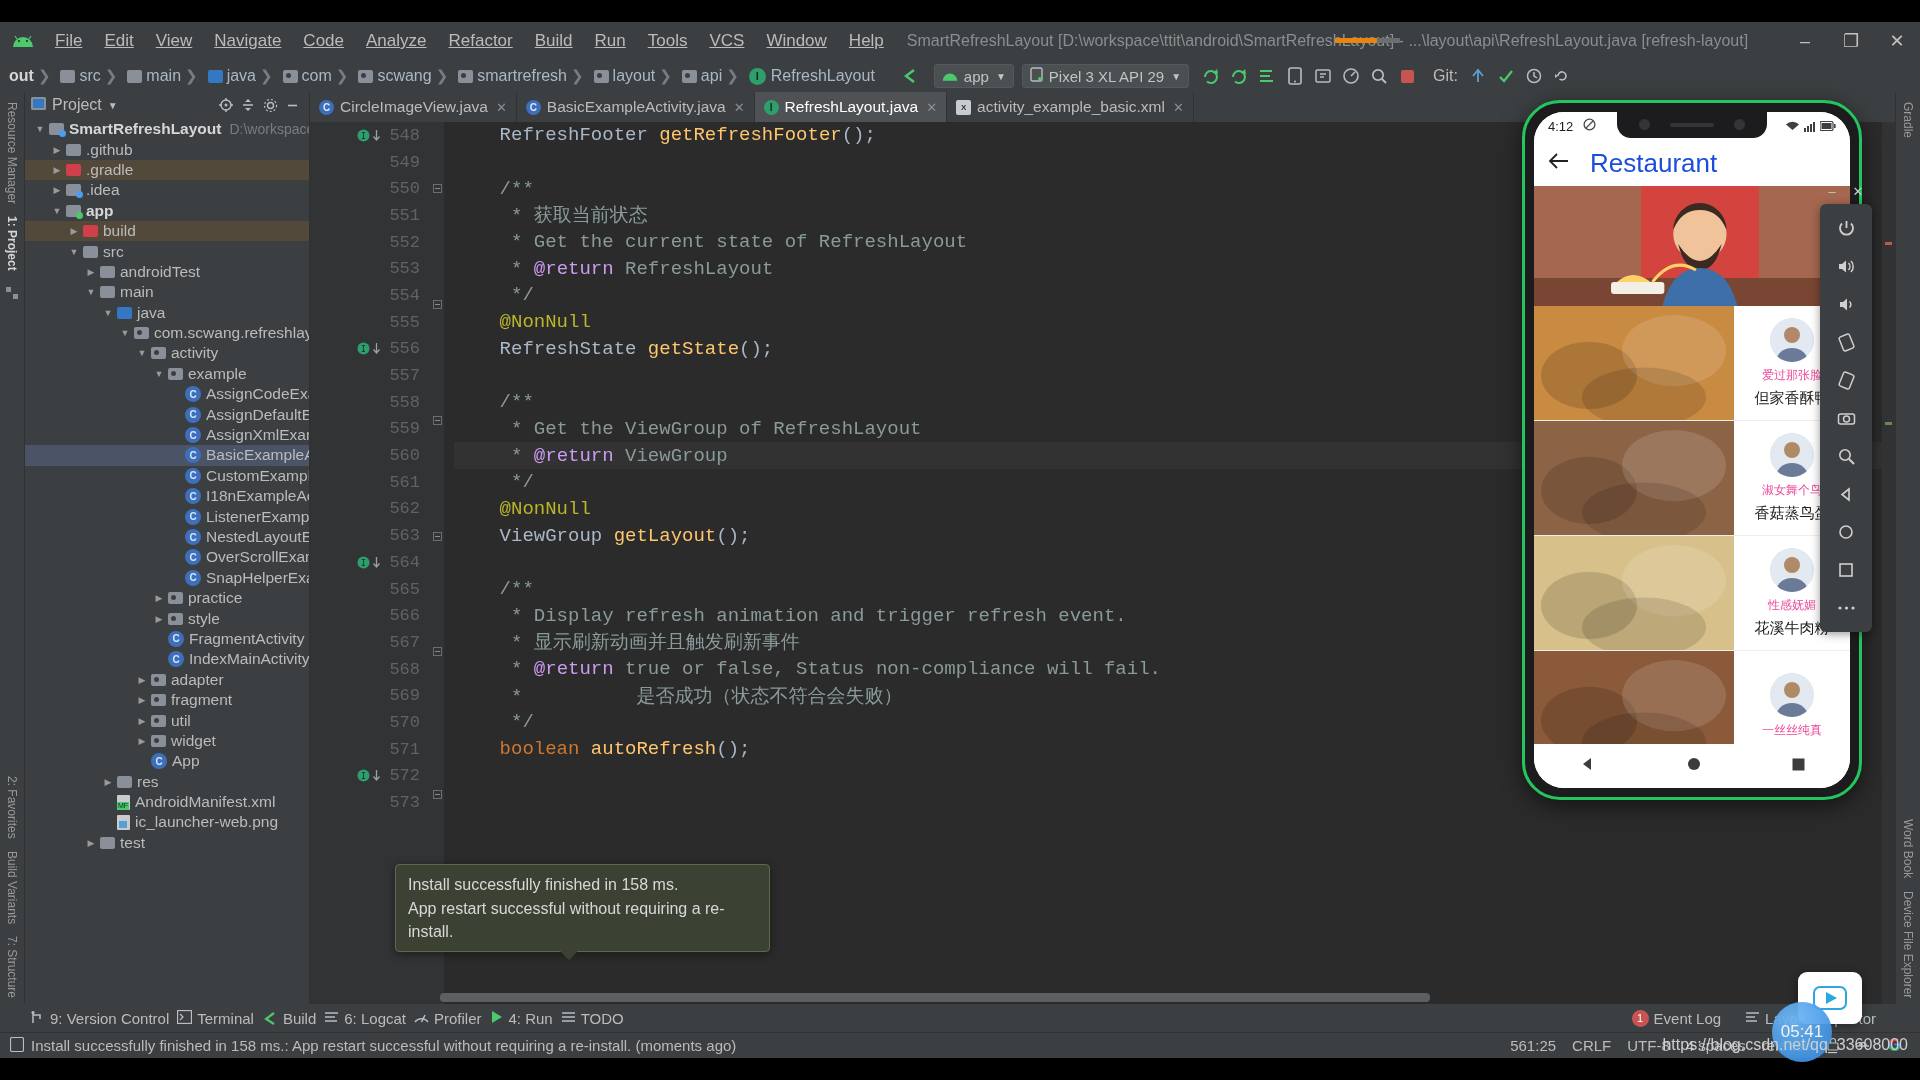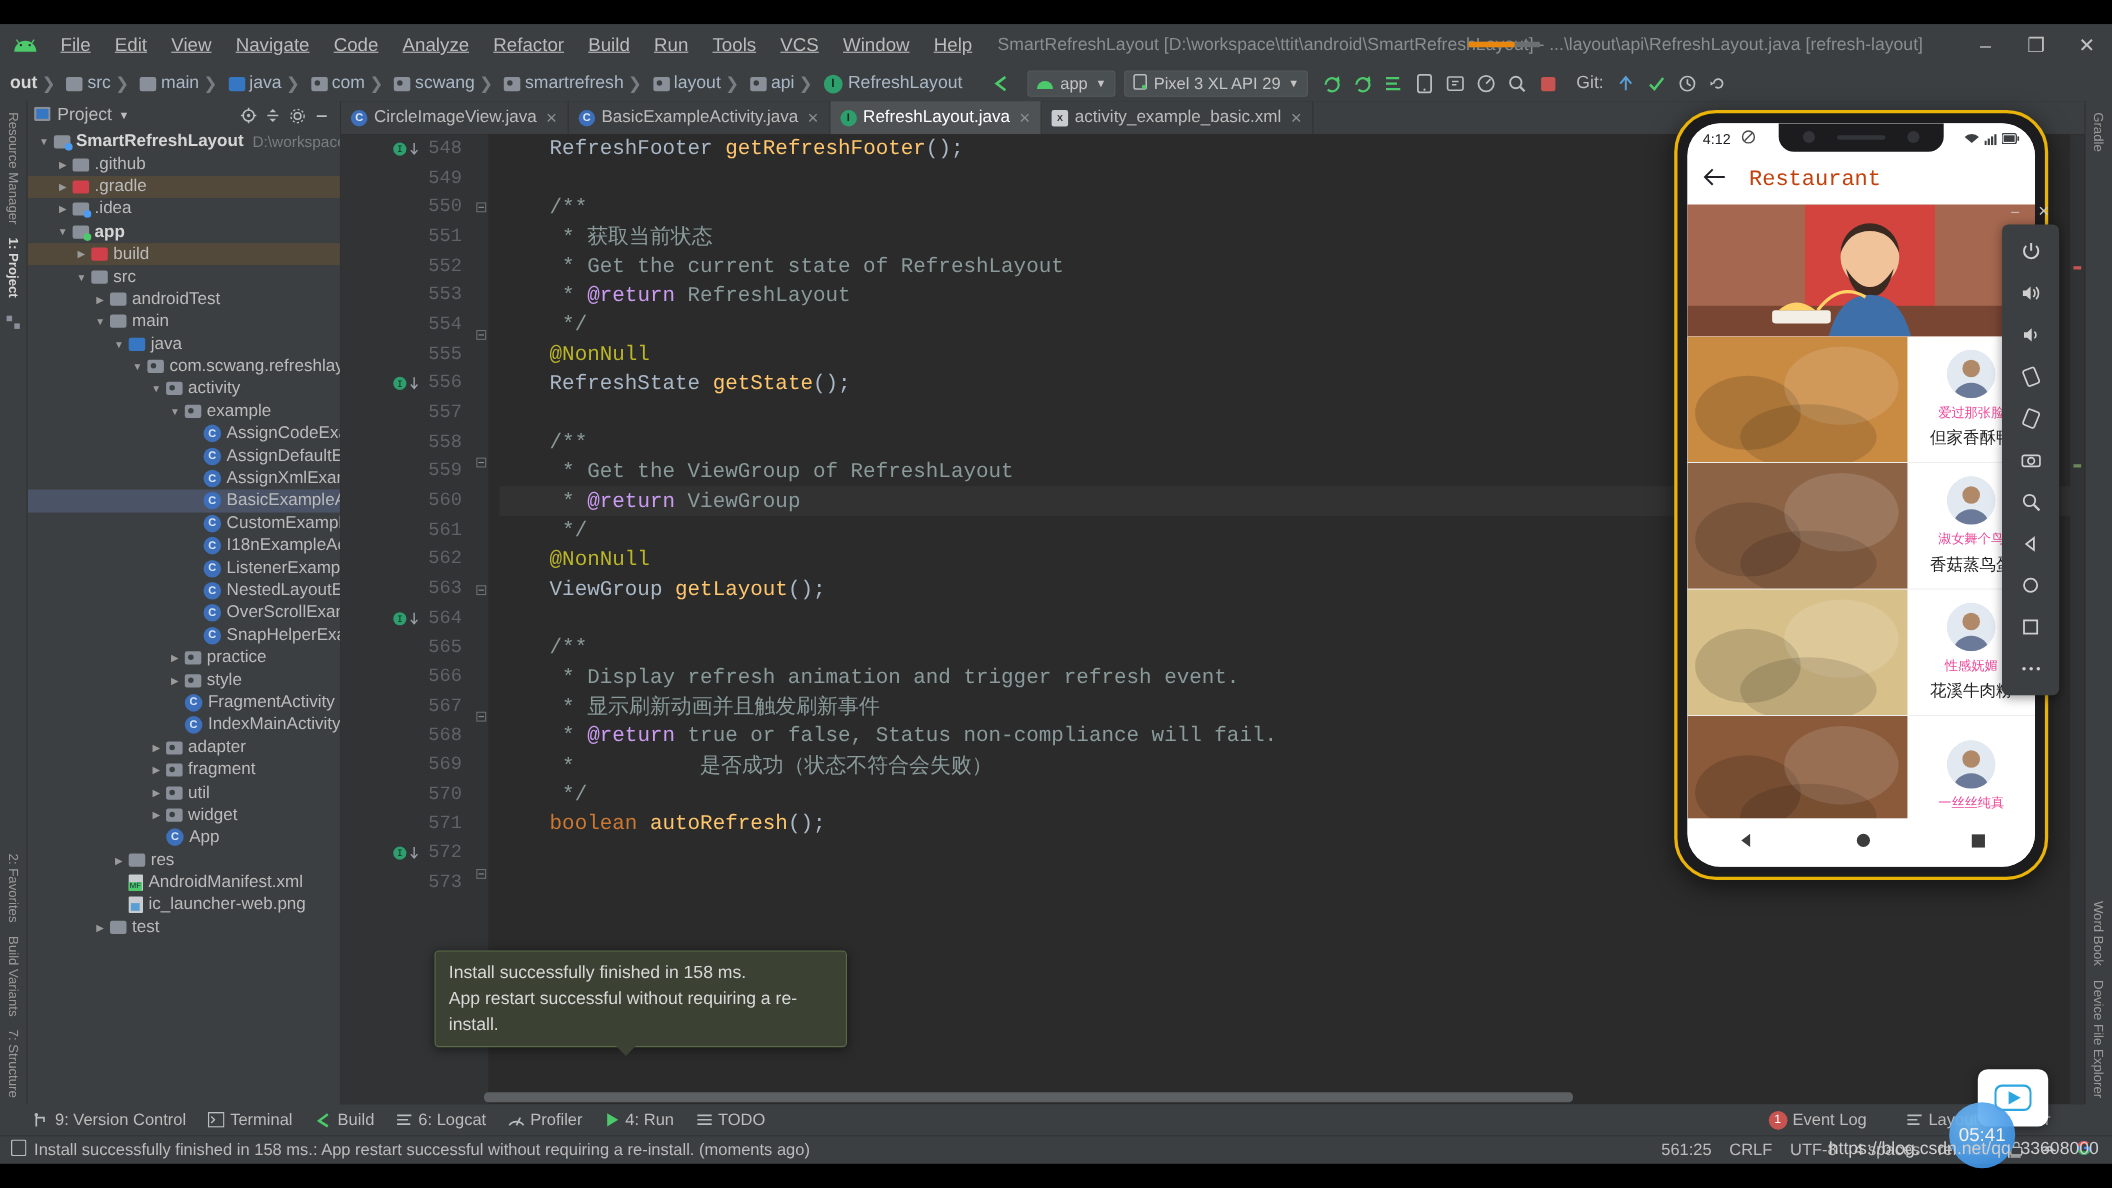--- a/index.html
+++ b/index.html
@@ -150,33 +150,33 @@
   .hscroll i{display:block;height:100%;width:990px;background:#5c6063;border-radius:4px;}
 
   
   .markercol{position:absolute;right:0;top:0;width:13px;height:100%;background:#313335;}
   .markercol .mk{position:absolute;right:3px;width:7px;height:3px;}
 
   
   .emu-wrap{ position:absolute; right:48px; top:0; width:350px; height:700px; z-index:20;}
   .phone {
     position:absolute; left:0; top:8px; width:340px; height:700px; background:#1c1c1e;
-    border-radius:38px; border:3px solid #eab308; box-shadow:0 6px 22px rgba(0,0,0,.55);
+    border-radius:38px; border:3px solid #22c55e; box-shadow:0 6px 22px rgba(0,0,0,.55);
     overflow:hidden;
   }
   .screen{ position:absolute; left:9px; top:9px; right:9px; bottom:9px; background:#fff; border-radius:30px; overflow:hidden;}
   .notch{ position:absolute; left:50%; transform:translateX(-50%); top:0; width:150px;height:26px;
      background:#1c1c1e; border-bottom-left-radius:14px;border-bottom-right-radius:14px; z-index:6;}
   .notch .cam{position:absolute;top:7px;width:11px;height:11px;border-radius:50%;background:#33343a;}
   .notch .cam.a{left:22px;} .notch .cam.b{right:22px;}
   .notch .spk{position:absolute;left:50%;transform:translateX(-50%);top:11px;width:44px;height:4px;background:#33343a;border-radius:2px;}
   .statusb{height:28px;display:flex;align-items:center;padding:0 14px;font-size:13px;color:#202124;background:#fff;}
   .statusb .rt{margin-left:auto;display:flex;align-items:center;gap:4px;}
   .appbar{height:46px;display:flex;align-items:center;padding:0 14px;background:#fff;border-bottom:0;}
-  .appbar .ttl{font-size:20px;color:#c2410c;margin-left:20px;font-family:Liberation Mono, monospace;}
+  .appbar .ttl{font-size:26px;color:#1d4ed8;margin-left:20px;}
   .hero{height:120px;position:relative;overflow:hidden;background:#a5674f;}
   .list{position:absolute;left:0;right:0;top:194px;bottom:44px;overflow:hidden;background:#fff;}
   .lrow{height:115px;display:flex;border-bottom:1px solid #eee;}
   .lthumb{width:200px;flex:0 0 200px;position:relative;overflow:hidden;}
   .lmeta{flex:1;display:flex;flex-direction:column;align-items:center;justify-content:center;gap:5px;}
   .lava{width:44px;height:44px;border-radius:50%;overflow:hidden;position:relative;background:#dfe6ef;}
   .lnick{font-size:12px;color:#ec4899;}
   .ltitle{font-size:15px;color:#222;}
   .navbtns{position:absolute;left:0;right:0;bottom:0;height:44px;background:#fff;display:flex;align-items:center;justify-content:space-around;}
   .navbtns .b{color:#3c3c3c;}
@@ -193,21 +193,21 @@
     display:flex;align-items:center;justify-content:center;z-index:30;box-shadow:0 2px 10px rgba(0,0,0,.4);}
 
   
   .wm{position:absolute;right:70px;top:62px;display:flex;align-items:center;gap:10px;z-index:15;}
   .wm .cn{color:#eaeaea;font-size:26px;font-weight:bold;letter-spacing:2px;}
   .wm .bl{color:#eaeaea;font-size:30px;font-weight:bold;font-style:italic;letter-spacing:-1px;}
 
   
   .toolbar-b{height:28px;flex:0 0 28px;background:#3c3f41;display:flex;align-items:center;padding-left:30px;
      font-size:15px;color:#bbb; position:relative;}
-  .tb-item{display:flex;align-items:center;gap:5px;margin-right:20px;white-space:nowrap;}
+  .tb-item{display:flex;align-items:flex-start;gap:5px;margin-right:8px;white-space:nowrap;}
   .tb-right{margin-left:auto;display:flex;align-items:center;gap:16px;padding-right:36px;}
   .badge-r{width:17px;height:17px;border-radius:50%;background:#c75450;color:#fff;font-size:11px;
      display:flex;align-items:center;justify-content:center;}
 
   
   .statusbar{height:26px;flex:0 0 26px;background:#3c3f41;display:flex;align-items:center;
     padding:0 8px 0 10px;font-size:15px;color:#bbb;border-top:1px solid #323232;}
   .sb-left{display:flex;align-items:center;gap:7px;}
   .sb-right{margin-left:auto;display:flex;align-items:center;gap:16px;padding-right:10px;}
   .bottom-black{height:22px;flex:0 0 22px;background:#000;}

